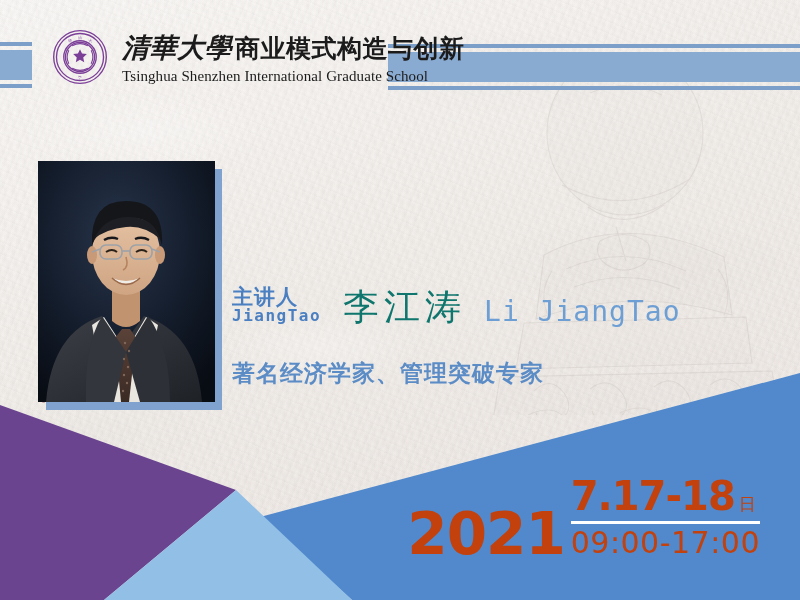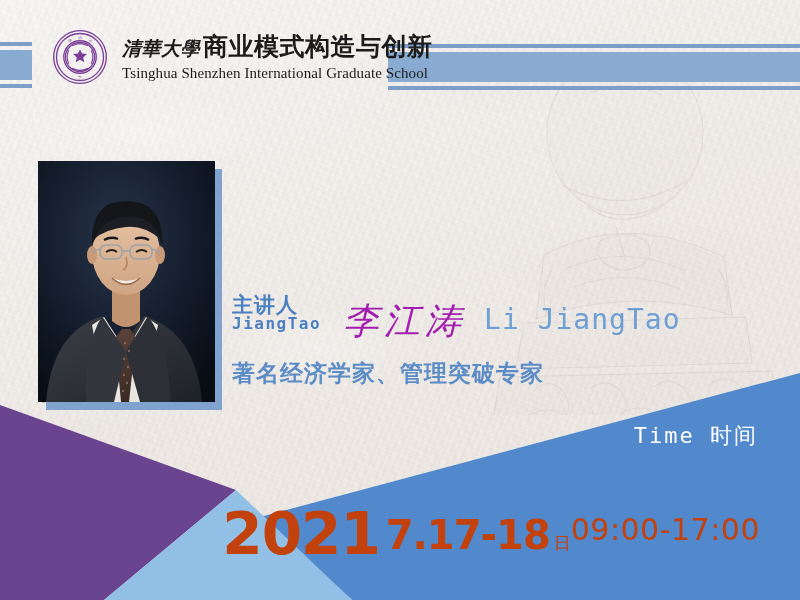--- a/index.html
+++ b/index.html
@@ -89,21 +89,21 @@
   }
   .logo-seal { width: 56px; height: 56px; flex: none; }
   .logo-text-col { padding-top: 1px; }
   .logo-cn {
     display: flex;
     align-items: baseline;
     color: #1b1b1b;
   }
   .logo-cn-1 {
     font-family: "DejaVu Serif", serif;
-    font-size: 19px;
+    font-size: 27px;
     font-weight: 700;
     letter-spacing: .5px;
     font-style: italic;
   }
   .logo-cn-2 {
     font-family: "Liberation Sans", sans-serif;
     font-size: 25px;
     font-weight: 700;
     letter-spacing: .5px;
     margin-left: 3px;
@@ -145,21 +145,20 @@
     white-space: nowrap;
   }
   .headline .hl-line { display: block; }
 
   .speaker-row {
     position: absolute;
     left: 232px; top: 286px;
     display: flex;
     align-items: flex-end;
     white-space: nowrap;
-    margin-top: 8px;
   }
   .speaker-label {
     display: flex;
     flex-direction: column;
     line-height: 1.05;
   }
   .speaker-label-cn {
     font-size: 21px;
     font-weight: 700;
     color: #4a7fc1;
@@ -168,27 +167,26 @@
   .speaker-label-en {
     font-size: 16px;
     font-weight: 700;
     color: #4a7fc1;
     letter-spacing: 1.5px;
     font-family: "DejaVu Sans Mono", monospace;
   }
   .speaker-name-cn {
     font-family: "DejaVu Serif", serif;
     font-size: 36px;
-    color: #a21caf;
+    color: #0f766e;
     letter-spacing: 5px;
     margin-left: 22px;
     line-height: 1;
-    font-style: italic;
     position: relative;
-    top: 6px;
+    top: 0;
   }
   .speaker-name-en {
     font-family: "DejaVu Sans Mono", monospace;
     font-size: 28px;
     color: #6e9fd4;
     letter-spacing: 1px;
     margin-left: 18px;
     line-height: 1;
     position: relative;
     top: 1px;
@@ -224,21 +222,21 @@
   }
   .time-year {
     font-family: "DejaVu Sans", sans-serif;
     font-size: 58px;
     font-weight: 700;
     line-height: .88;
     letter-spacing: -1px;
   }
   .time-right {
     display: flex;
-    flex-direction: row;
+    flex-direction: column;
     margin-left: 6px;
     margin-bottom: 2px;
   }
   .time-date {
     display: flex;
     align-items: baseline;
     font-family: "DejaVu Sans", sans-serif;
     font-size: 40px;
     font-weight: 700;
     line-height: 1.05;
@@ -449,21 +447,20 @@
     <div class="speaker-label">
       <span class="speaker-label-cn">主讲人</span>
       <span class="speaker-label-en">JiangTao</span>
     </div>
     <span class="speaker-name-cn">李江涛</span>
     <span class="speaker-name-en">Li JiangTao</span>
   </div>
 
   <div class="speaker-desc">著名经济学家、管理突破专家</div>
 
-  <div class="time-label">Time 时间</div>
   <div class="time-block">
     <span class="time-year">2021</span>
     <div class="time-right">
       <div class="time-date">
         <span>7.17-18</span>
         <span class="time-date-suffix">日</span>
       </div>
       <div class="time-rule"></div>
       <div class="time-hours">09:00-17:00</div>
     </div>

